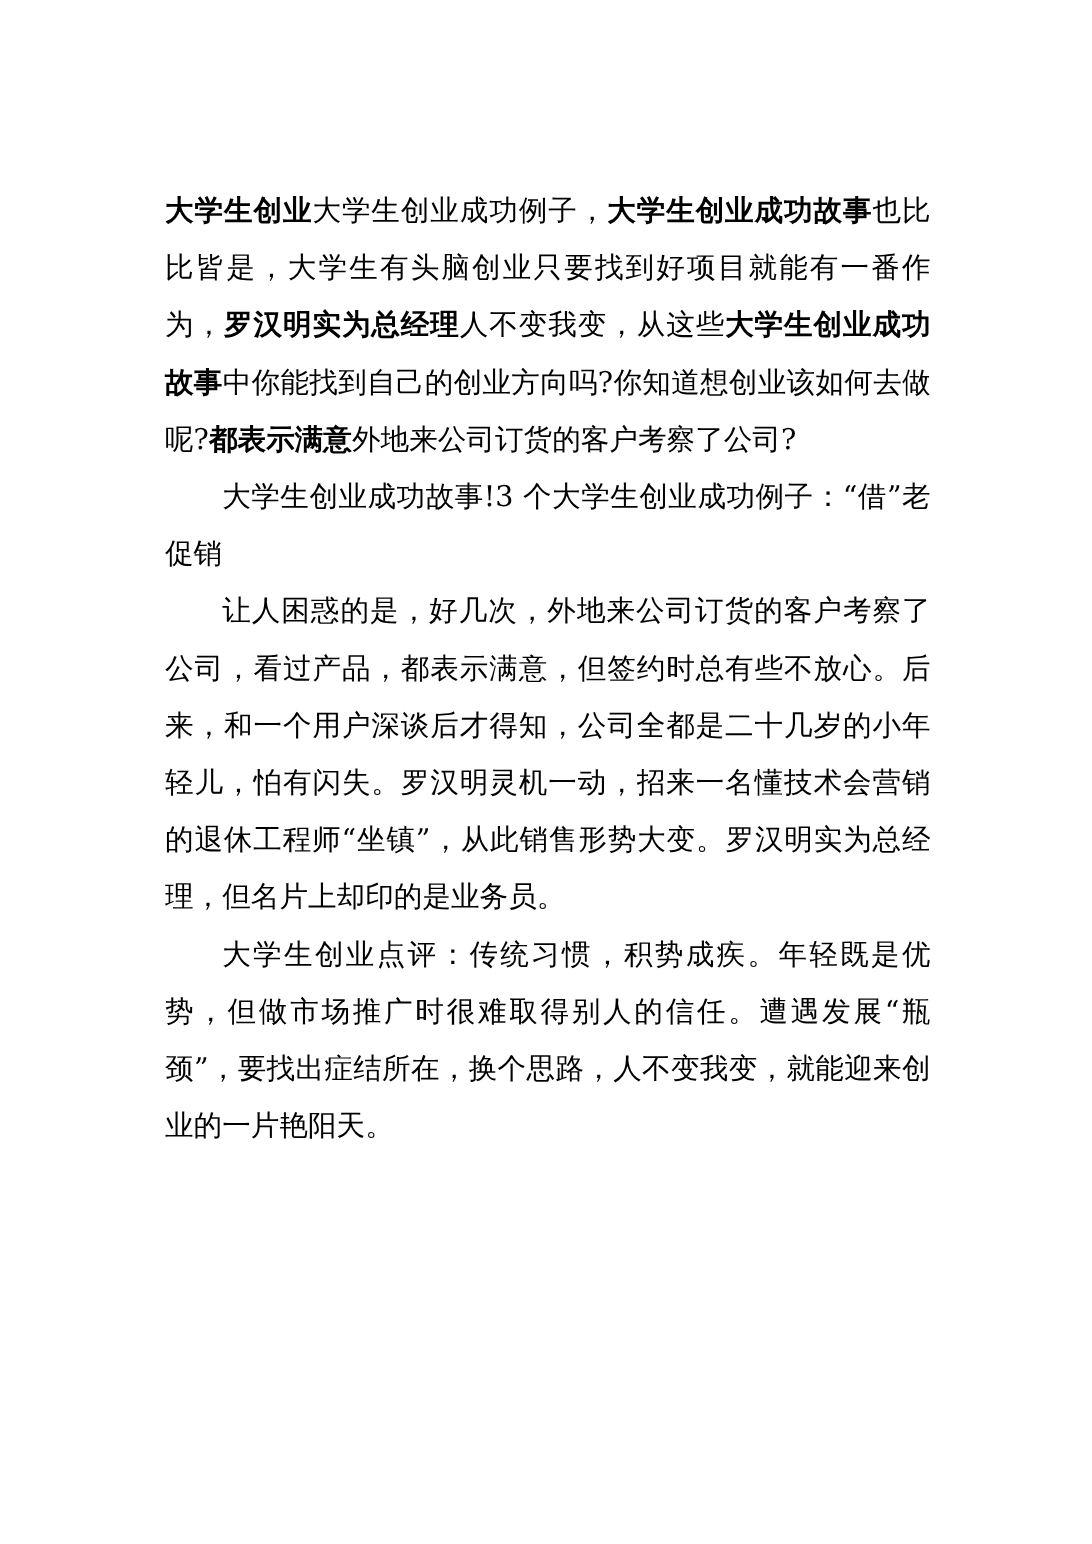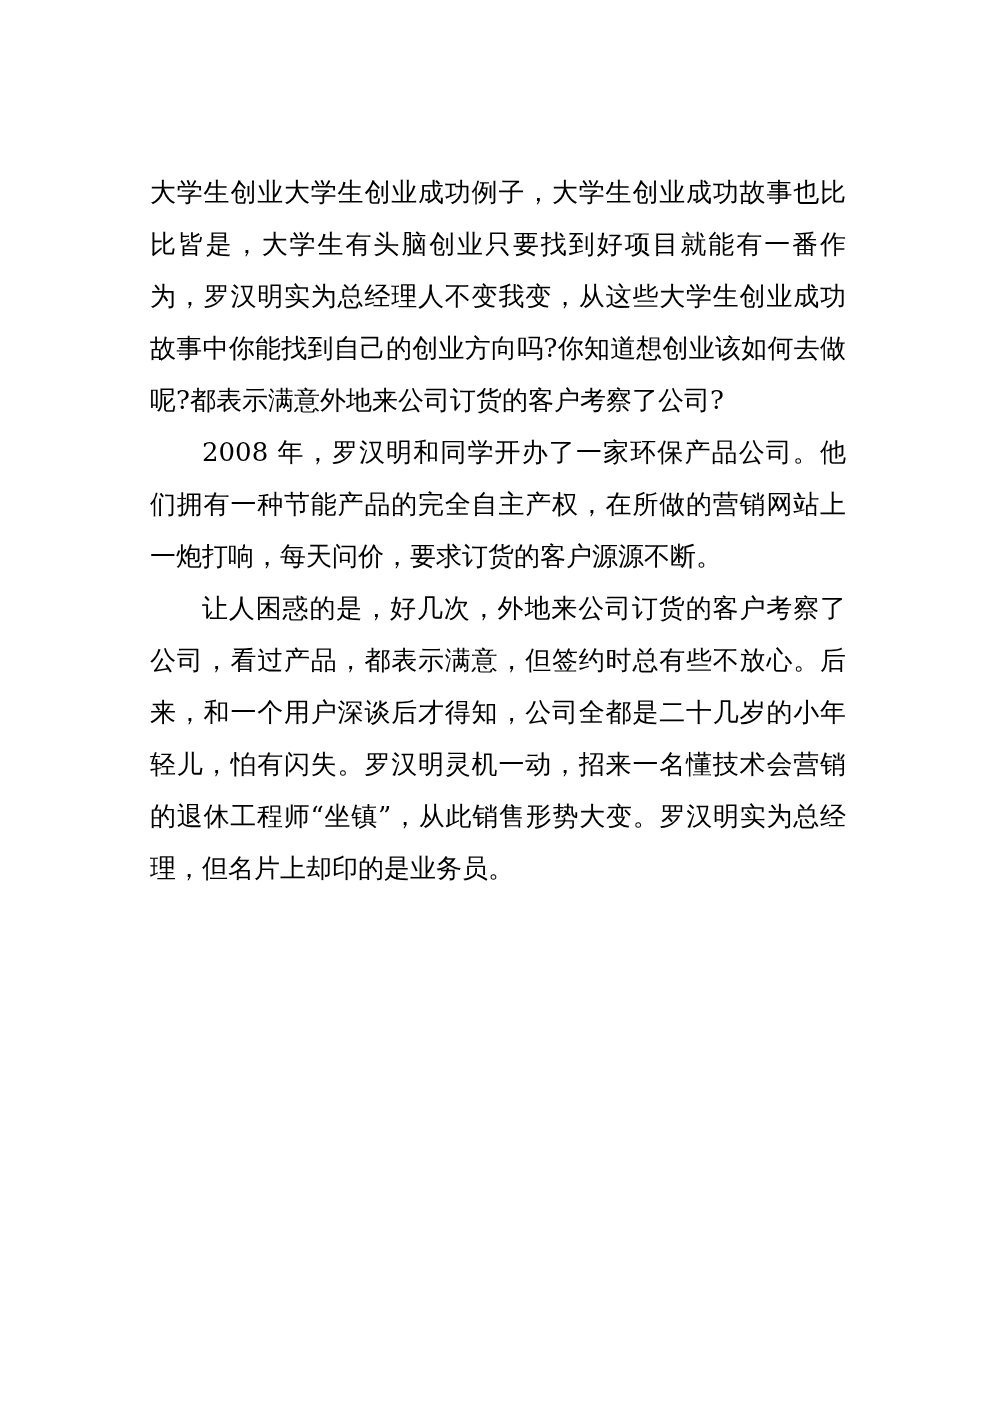--- a/index.html
+++ b/index.html
@@ -27,32 +27,33 @@
     text-justify: inter-character;
   }
   .para {
     margin: 0;
     padding: 0;
   }
   .para.indent {
     text-indent: 52px;
   }
   .b {
-    font-weight: normal;
+    font-weight: bold;
   }
 </style>
 </head>
 <body>
 
 <div class="page">
   <div class="content">
 
     <p class="para"><span class="b">大学生创业</span><span>大学生创业成功例子，</span><span class="b">大学生创业成功故事</span><span>也比比皆是，大学生有头脑创业只要找到好项目就能有一番作为，</span><span class="b">罗汉明实为总经理</span><span>人不变我变，从这些</span><span class="b">大学生创业成功故事</span><span>中你能找到自己的创业方向吗?你知道想创业该如何去做呢?</span><span class="b">都表示满意</span><span>外地来公司订货的客户考察了公司?</span></p>
 
+    <p class="para indent"><span>大学生创业成功故事!3 个大学生创业成功例子：“借”老促销</span></p>
 
-    <p class="para indent"><span>2008 年，罗汉明和同学开办了一家环保产品公司。他们拥有一种节能产品的完全自主产权，在所做的营销网站上一炮打响，每天问价，要求订货的客户源源不断。</span></p>
 
     <p class="para indent"><span>让人困惑的是，好几次，外地来公司订货的客户考察了公司，看过产品，都表示满意，但签约时总有些不放心。后来，和一个用户深谈后才得知，公司全都是二十几岁的小年轻儿，怕有闪失。罗汉明灵机一动，招来一名懂技术会营销的退休工程师“坐镇”，从此销售形势大变。罗汉明实为总经理，但名片上却印的是业务员。</span></p>
 
+    <p class="para indent"><span>大学生创业点评：传统习惯，积势成疾。年轻既是优势，但做市场推广时很难取得别人的信任。遭遇发展“瓶颈”，要找出症结所在，换个思路，人不变我变，就能迎来创业的一片艳阳天。</span></p>
 
 
   </div>
 </div>
 
 </body></html>

